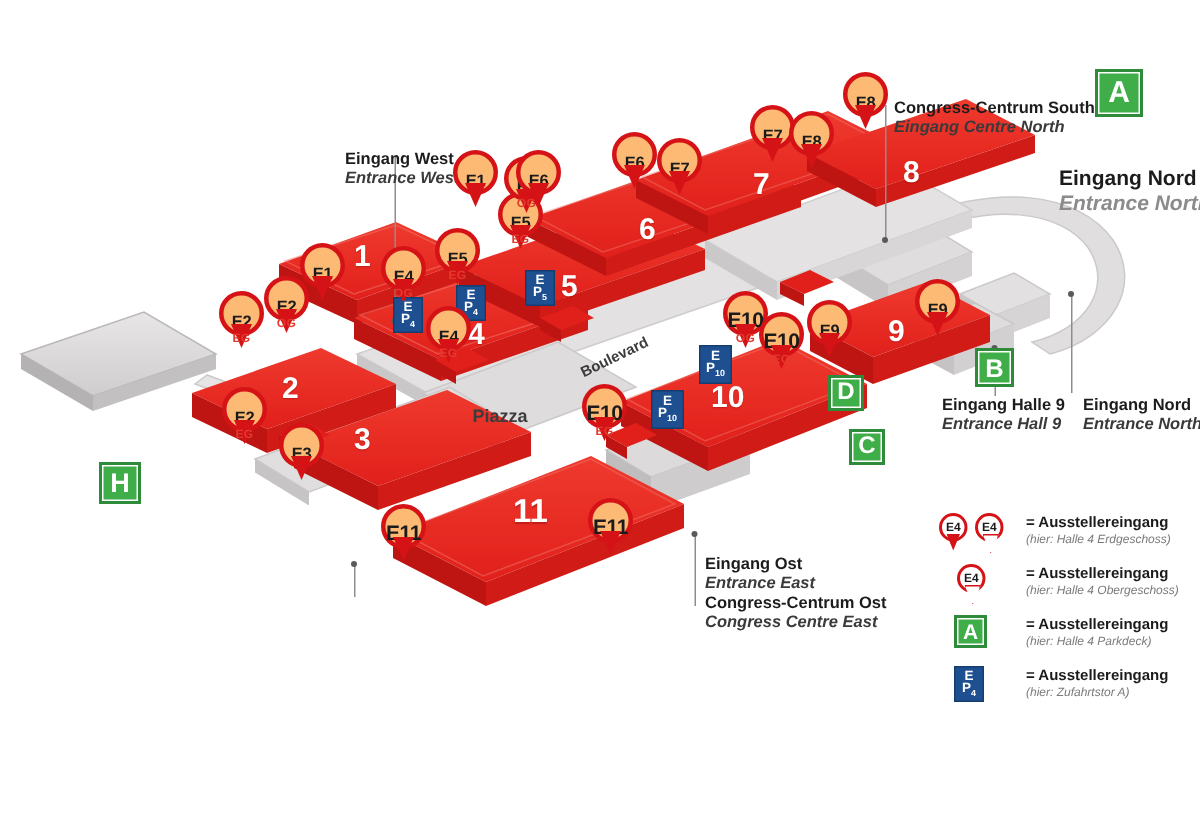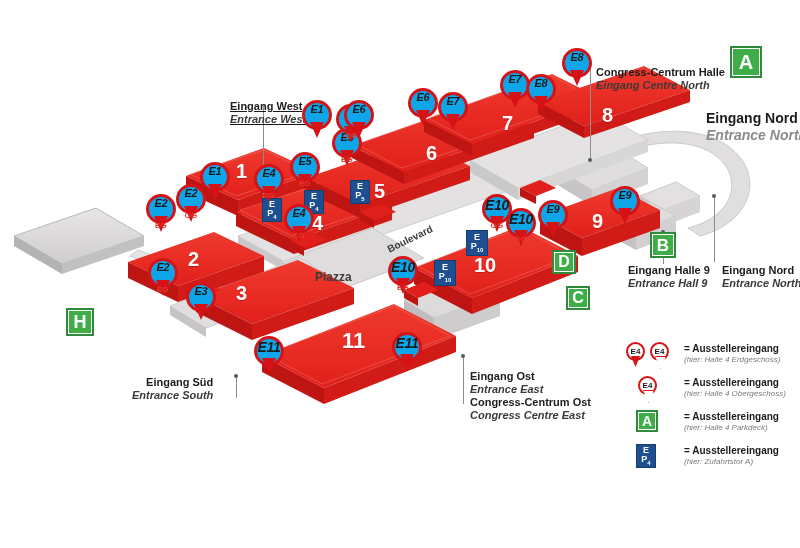--- a/index.html
+++ b/index.html
@@ -29,22 +29,22 @@
   .hallnum.h11{font-size:22px;}
 
   
   .areatxt{position:absolute;font-weight:bold;font-size:12px;color:#3c3c3c;}
   .areatxt.rot{transform:rotate(-26deg);transform-origin:left center;font-size:10px;}
 
   
   .pin{position:absolute;width:34px;height:44px;}
   .pin .head{
     position:absolute;left:0;top:0;width:30px;height:30px;border-radius:50%;
-    background:#0ea5e9;border:3px solid #d51317;box-sizing:border-box;
-    display:flex;align-items:flex-start;justify-content:center;font-style:italic;
+    background:#fdba74;border:3px solid #d51317;box-sizing:border-box;
+    display:flex;align-items:flex-end;justify-content:center;
   }
   .pin .head span{font-weight:bold;font-size:11px;color:#1b1b1b;letter-spacing:-.3px;}
   .pin .head span.small{font-size:14px;}
   .pin .tail{
     position:absolute;left:8px;top:22px;width:14px;height:16px;
     background:#d51317;
     clip-path:polygon(0 0,100% 0,50% 100%);
   }
   .pin .flr{
     position:absolute;left:0;top:27px;width:30px;text-align:center;
@@ -253,49 +253,45 @@
 
   <div class="leader" style="left:463px;top:356px;height:48px;"></div>
   <div class="leaderdot" style="left:461px;top:354px;"></div>
 
   <div class="leader" style="left:663px;top:232px;height:32px;"></div>
   <div class="leaderdot" style="left:661px;top:230px;"></div>
 
   <div class="leader" style="left:714px;top:196px;height:66px;"></div>
   <div class="leaderdot" style="left:712px;top:194px;"></div>
 
-  <div class="lbl" style="left:230px;top:100px;text-decoration:underline;">
+  <div class="lbl" style="left:230px;top:100px;">
     <span class="de">Eingang West</span>
     <span class="en">Entrance West</span>
   </div>
 
   <div class="lbl" style="left:596px;top:66px;">
-    <span class="de">Congress-Centrum Halle</span>
+    <span class="de">Congress-Centrum South</span>
     <span class="en">Eingang Centre North</span>
   </div>
 
   <div class="lbl big" style="left:706px;top:110px;">
     <span class="de">Eingang Nord</span>
     <span class="en">Entrance North</span>
   </div>
 
   <div class="lbl" style="left:628px;top:264px;">
     <span class="de">Eingang Halle 9</span>
     <span class="en">Entrance Hall 9</span>
   </div>
 
   <div class="lbl" style="left:722px;top:264px;">
     <span class="de">Eingang Nord</span>
     <span class="en">Entrance North</span>
   </div>
 
-  <div class="lbl right" style="left:132px;top:376px;">
-    <span class="de">Eingang Süd</span>
-    <span class="en">Entrance South</span>
-  </div>
 
   <div class="lbl" style="left:470px;top:370px;">
     <span class="de">Eingang Ost</span>
     <span class="en">Entrance East</span>
     <span class="de">Congress-Centrum Ost</span>
     <span class="en">Congress Centre East</span>
   </div>
 
   <div class="gsign" style="left:730px;top:46px;width:32px;height:32px;">
     <span style="font-size:20px;">A</span>

